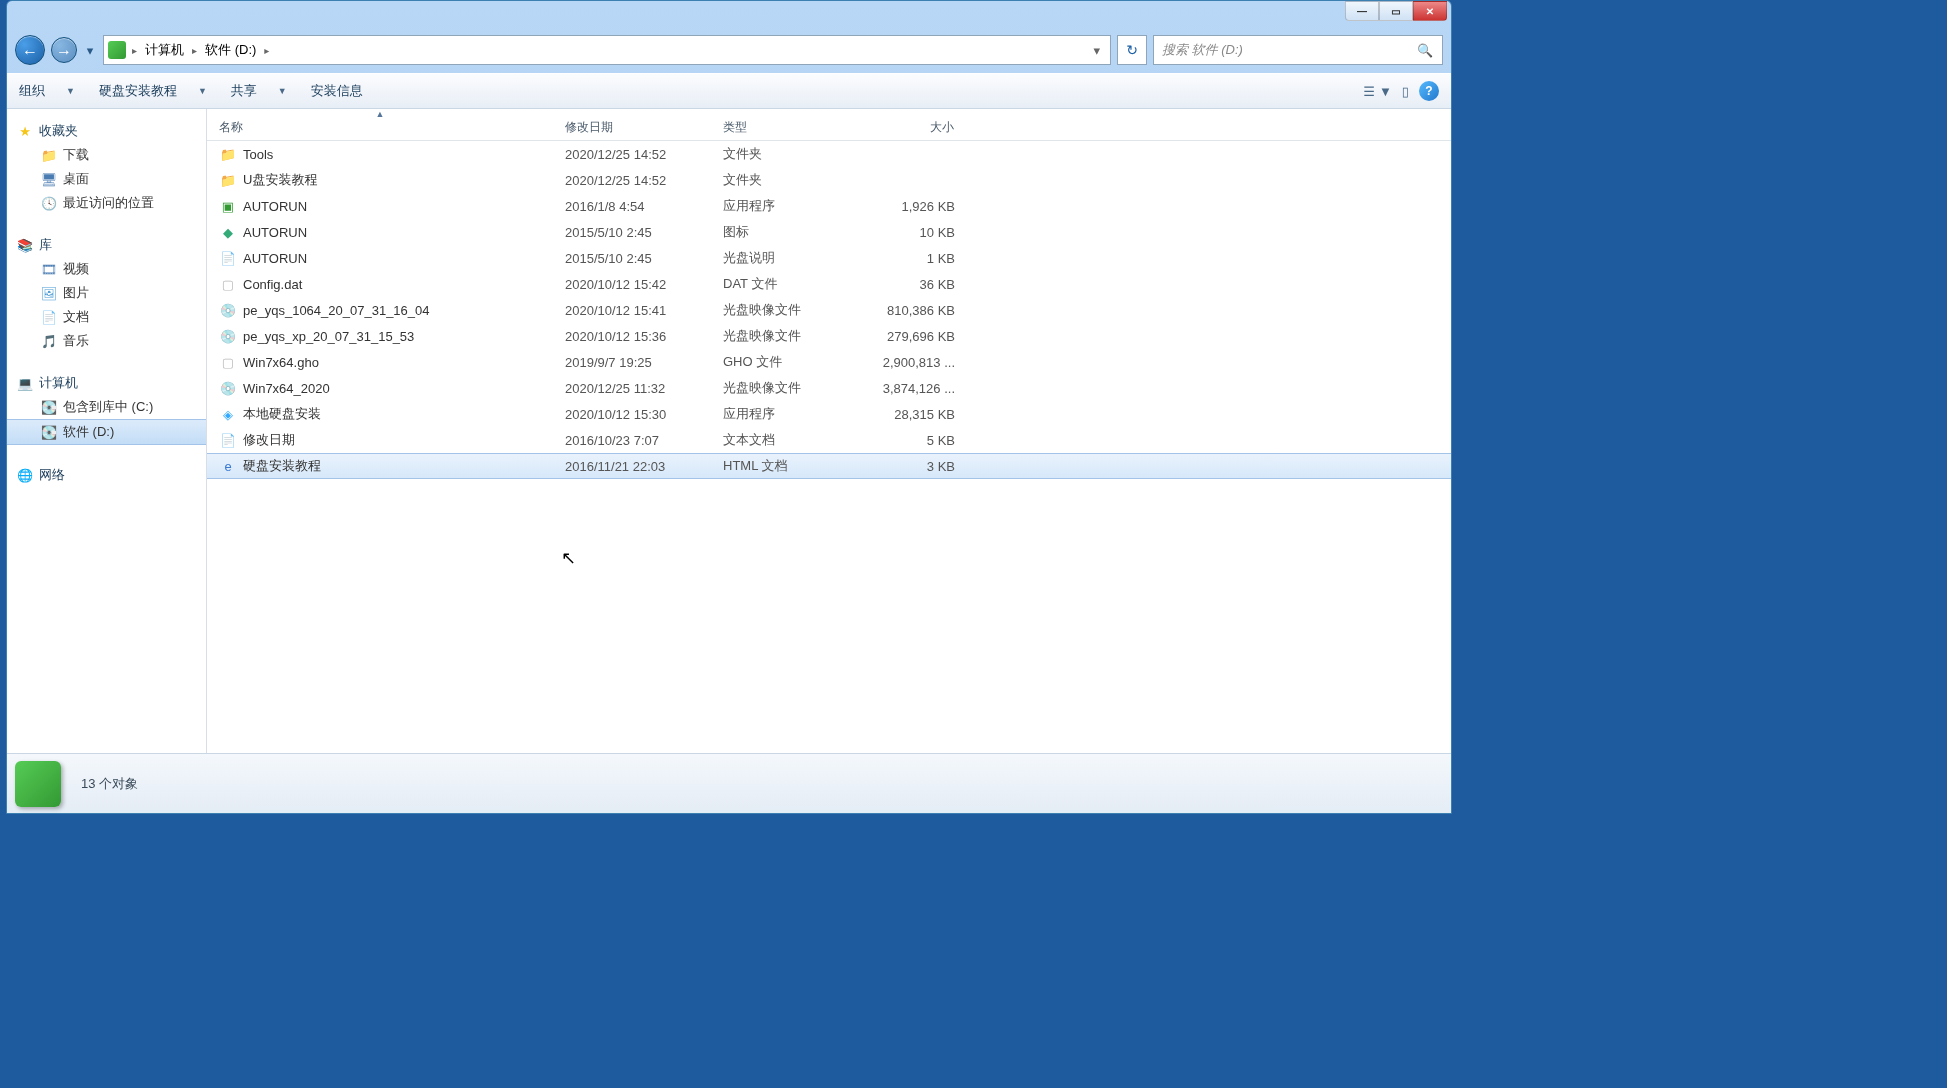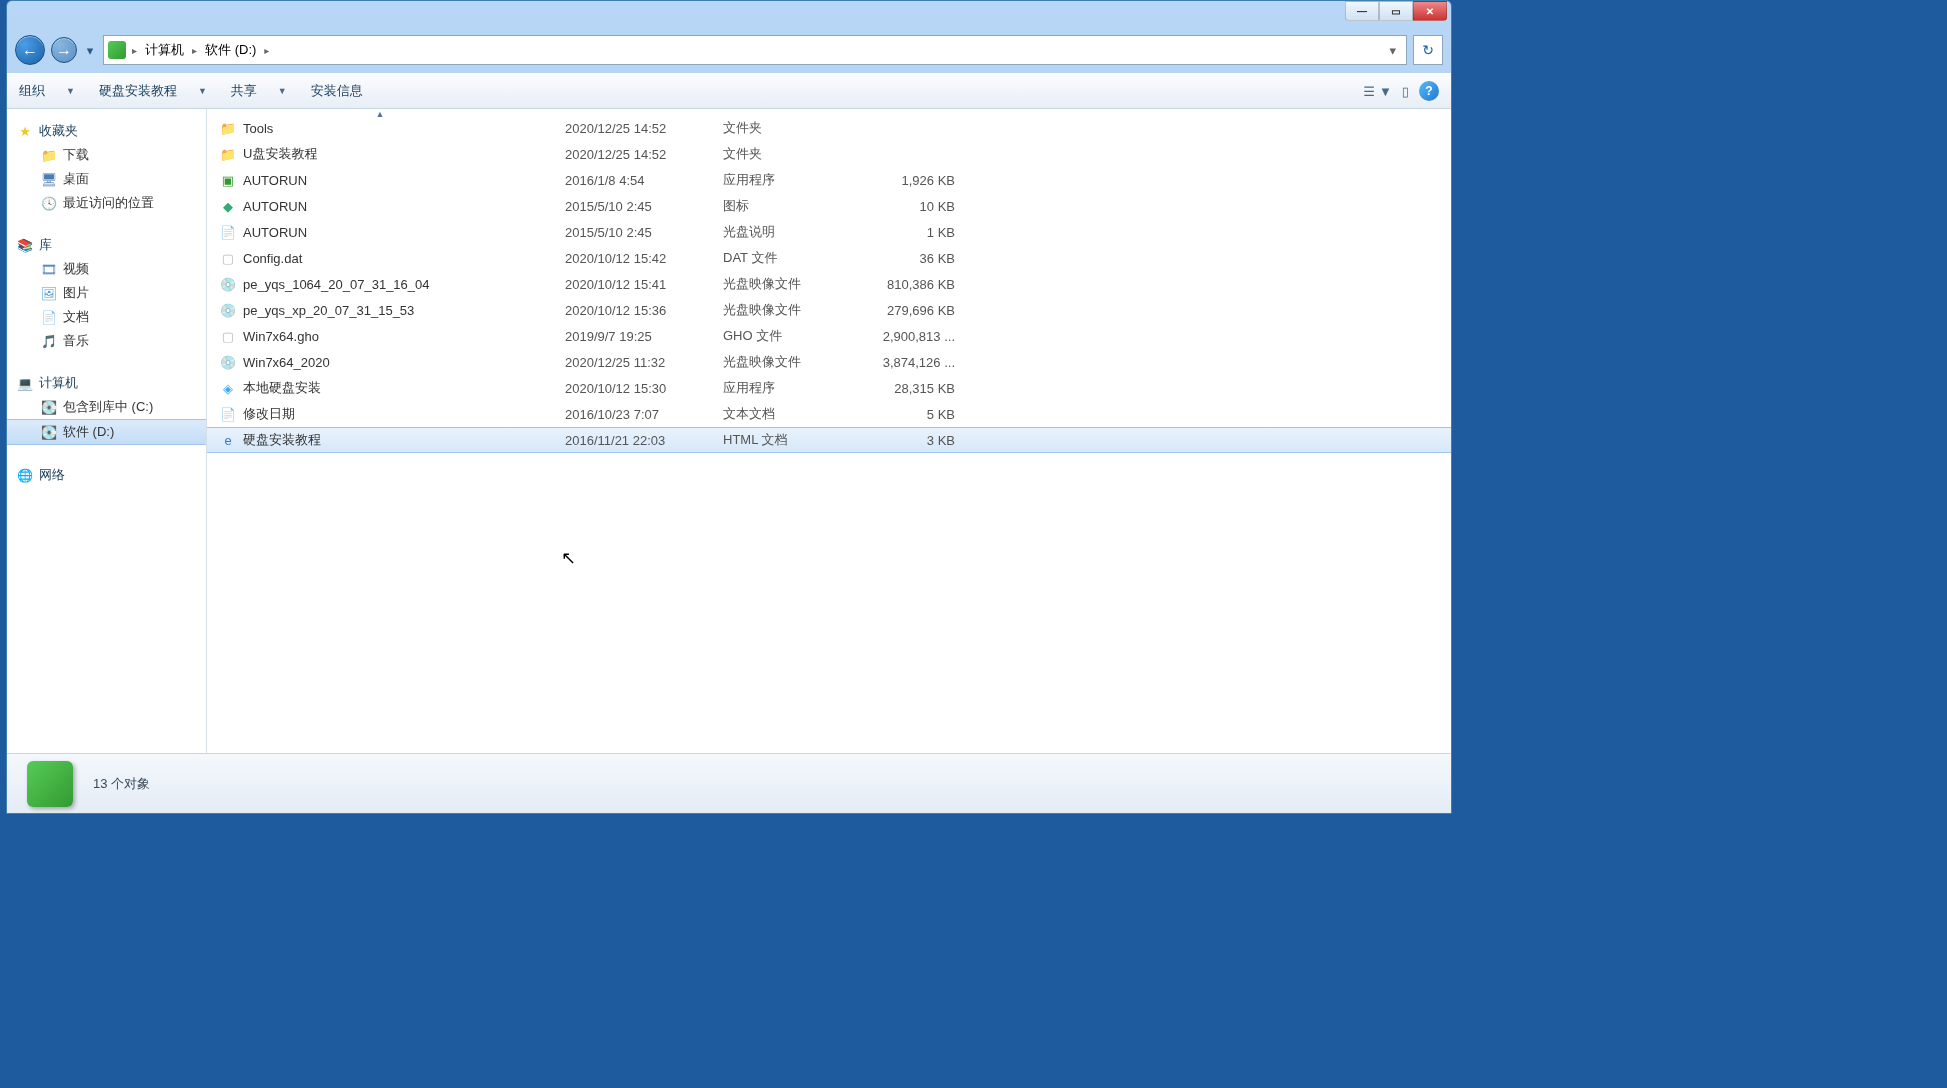--- a/index.html
+++ b/index.html
@@ -190,21 +190,21 @@
 .fic-html { color:#3a7ad4; }
 
 .col-name-inner { display:flex; align-items:center; }
 
 
 .statusbar {
   height: 60px;
   background: linear-gradient(180deg,#f4f8fc,#e4ecf5);
   border-top:1px solid #c9d6e4;
   display:flex; align-items:center;
-  padding: 0 20px; gap: 20px;
+  padding: 0 8px; gap: 20px;
 }
 .status-icon {
   width: 46px; height: 46px;
   background: linear-gradient(135deg,#5c5,#393);
   border-radius: 6px;
   box-shadow: 2px 2px 4px rgba(0,0,0,0.3);
 }
 .status-text { color:#3a4a5a; }
 
 
@@ -244,20 +244,24 @@
       <span class="crumb-sep">▸</span>
       <span class="crumb">软件 (D:)</span>
       <span class="crumb-sep">▸</span>
       <span class="addr-drop">▾</span>
     </div>
 
     <div class="refresh-btn">
         <span>↻</span>
       </div>
 
+    <div class="search-bar">
+      <span>搜索 软件 (D:)</span>
+      <span class="search-icon">🔍</span>
+    </div>
   </div>
 
   <div class="toolbar">
     <div class="tool-item">
         <span>组织</span>
         <span class="chev">▼</span>
       </div>
     <div class="tool-item">
         <span>硬盘安装教程</span>
         <span class="chev">▼</span>
@@ -346,20 +350,26 @@
       <div class="tree-group">
         <div class="tree-node root">
             <span class="tree-icon ic-net">🌐</span>
             <span>网络</span>
           </div>
       </div>
     </div>
 
     <div class="filelist">
       <div class="sort-ind">▲</div>
+      <div class="list-header">
+        <div class="col col-name">名称</div>
+        <div class="col col-date">修改日期</div>
+        <div class="col col-type">类型</div>
+        <div class="col col-size">大小</div>
+      </div>
       <div id="file-rows">
           <div class="file-row">
             <div class="col col-name">
               <div class="col-name-inner">
                 <span class="file-icon fic-folder">📁</span>
                 <span>Tools</span>
               </div>
             </div>
             <div class="col col-date">2020/12/25 14:52</div>
             <div class="col col-type">文件夹</div>

